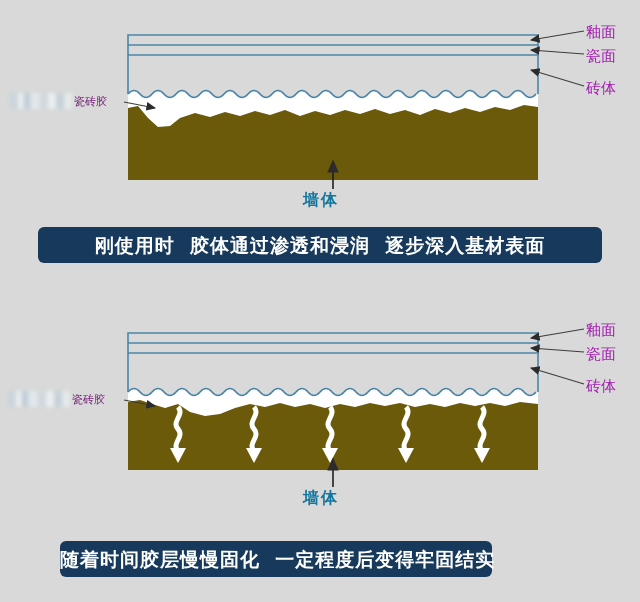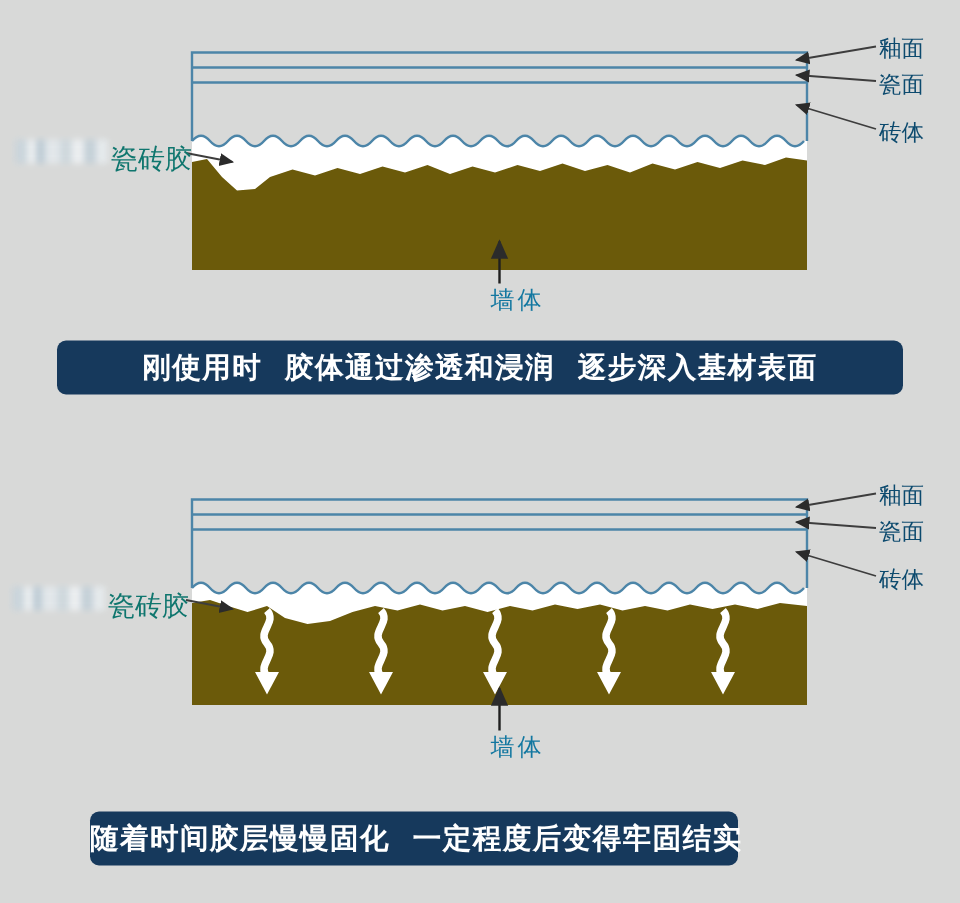--- a/index.html
+++ b/index.html
@@ -1,21 +1,21 @@
 <!DOCTYPE html>
 <html><head>
 <meta charset="utf-8">
 <style>
   * { margin:0; padding:0; box-sizing:border-box; }
   html,body { background:#d8d9d8; font-family:"DejaVu Sans","Liberation Sans",sans-serif; }
   .stage { position:relative; width:640px; height:602px; background:#d8d9d8; overflow:hidden; }
   .panel-svg { position:absolute; left:0; }
-  .layer-label { position:absolute; font-size:15px; color:#0c4a6e; white-space:nowrap; }
-  .adhesive-label { position:absolute; font-size:18px; color:#0f766e; white-space:nowrap; }
-  .wall-label { position:absolute; width:60px; text-align:right; font-size:16px; font-weight:normal;
+  .layer-label { position:absolute; font-size:15px; color:#a21caf; white-space:nowrap; }
+  .adhesive-label { position:absolute; font-size:11px; color:#701a75; white-space:nowrap; }
+  .wall-label { position:absolute; width:60px; text-align:left; font-size:16px; font-weight:bold;
                 color:#1277a0; letter-spacing:2px; }
   .caption { position:absolute; height:36px; line-height:36px; background:#16395c; color:#ffffff;
              font-size:19px; font-weight:bold; text-align:center; border-radius:6px;
              letter-spacing:1px; white-space:pre; }
   .watermark { position:absolute; width:62px; height:16px; filter:blur(2px); opacity:.85;
     background:linear-gradient(90deg,#c8d4dc 0 8px,#eef2f4 8px 14px,#b9c9d4 14px 20px,
       #e4eaee 20px 30px,#cdd8de 30px 38px,#f0f3f5 38px 46px,#c2cfd8 46px 54px,#e8edf0 54px 62px); }
 </style>
 </head>
 <body>

